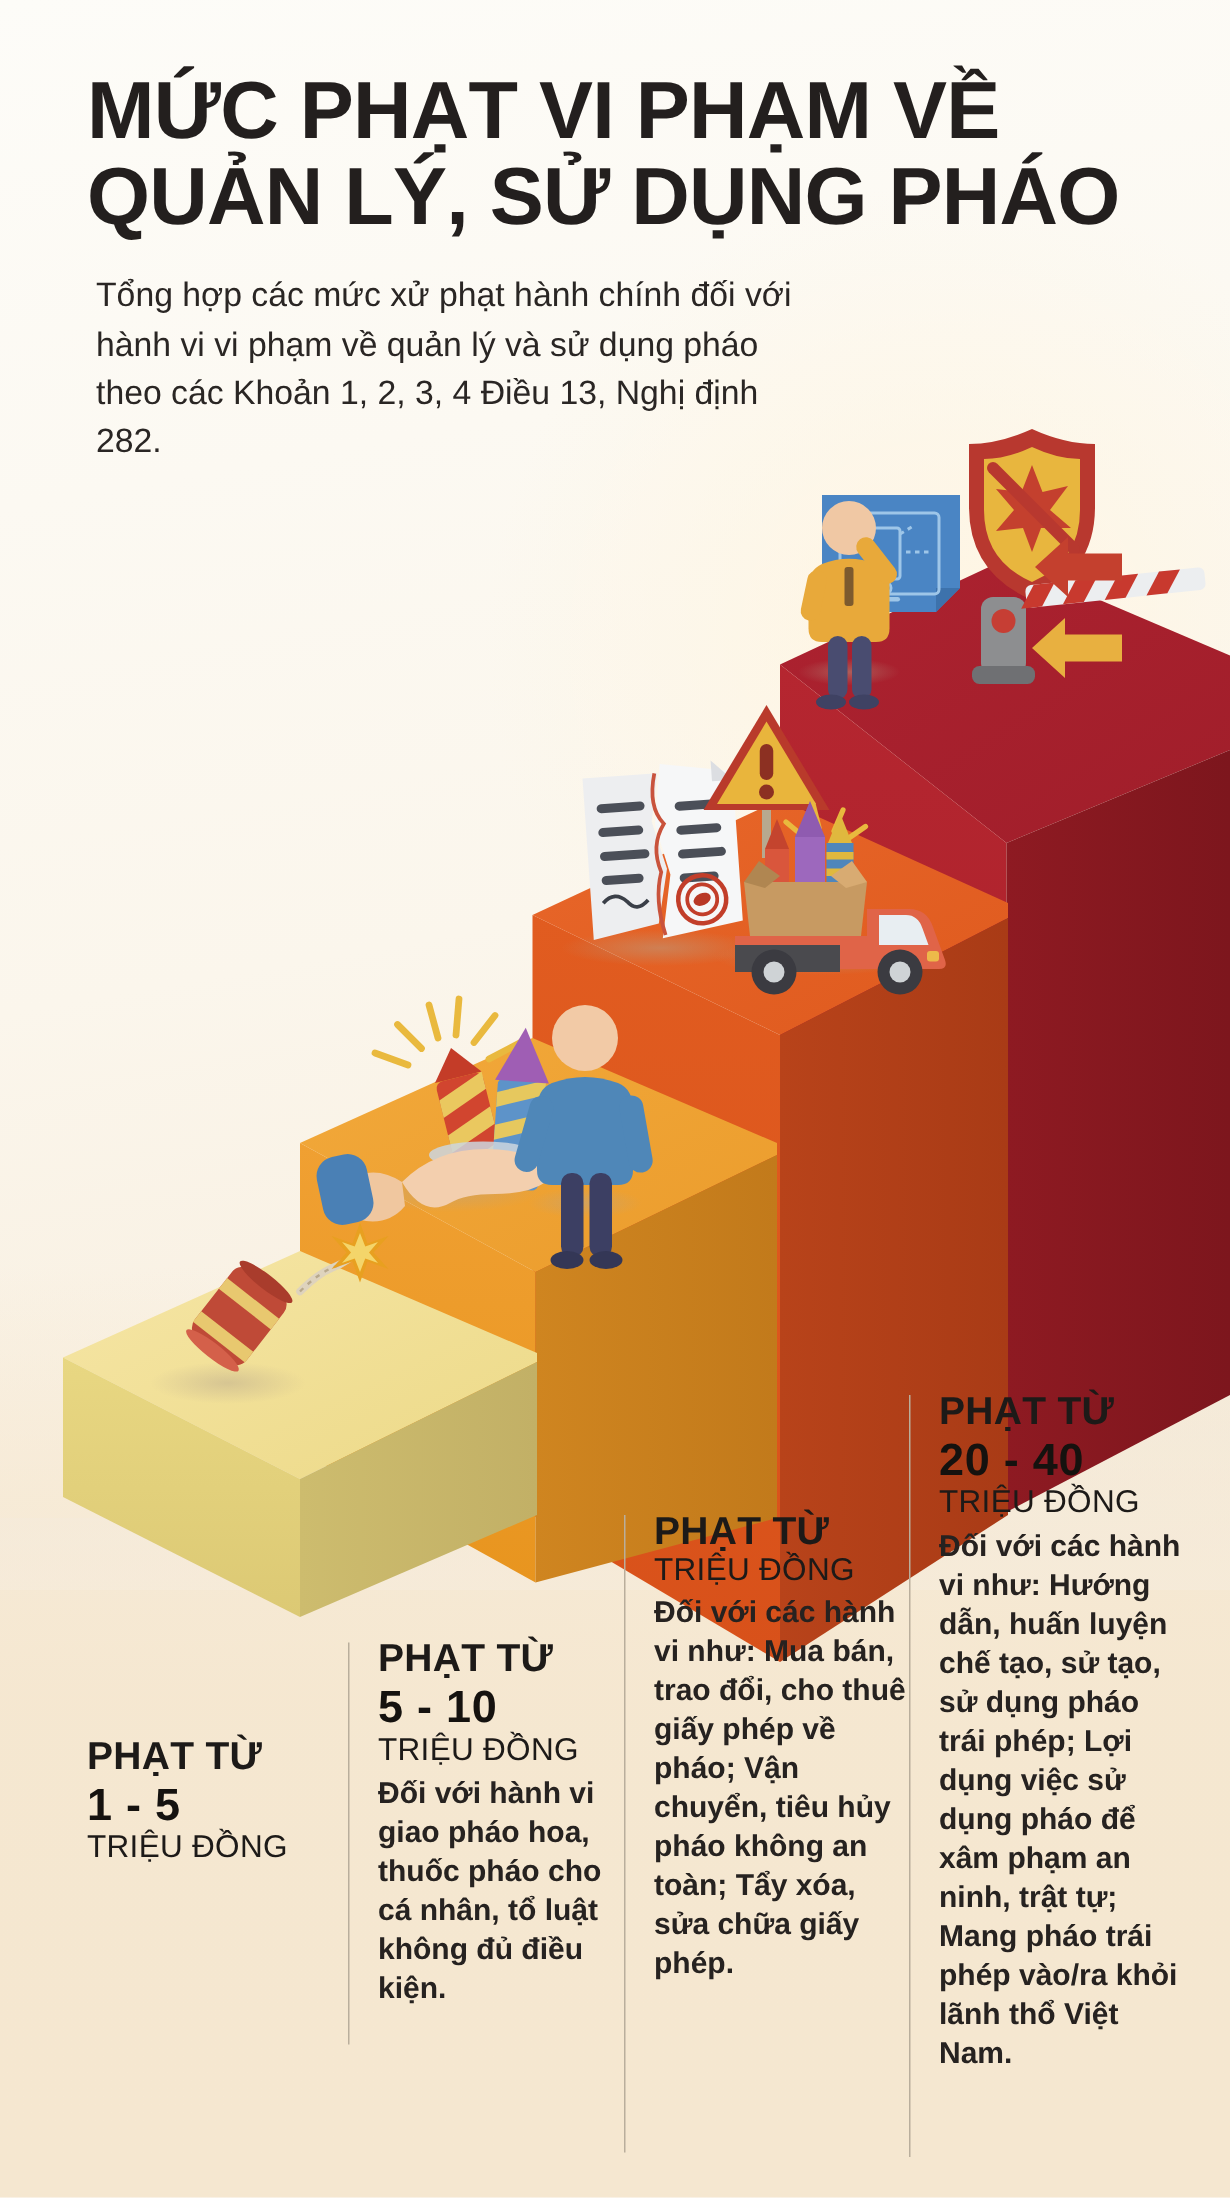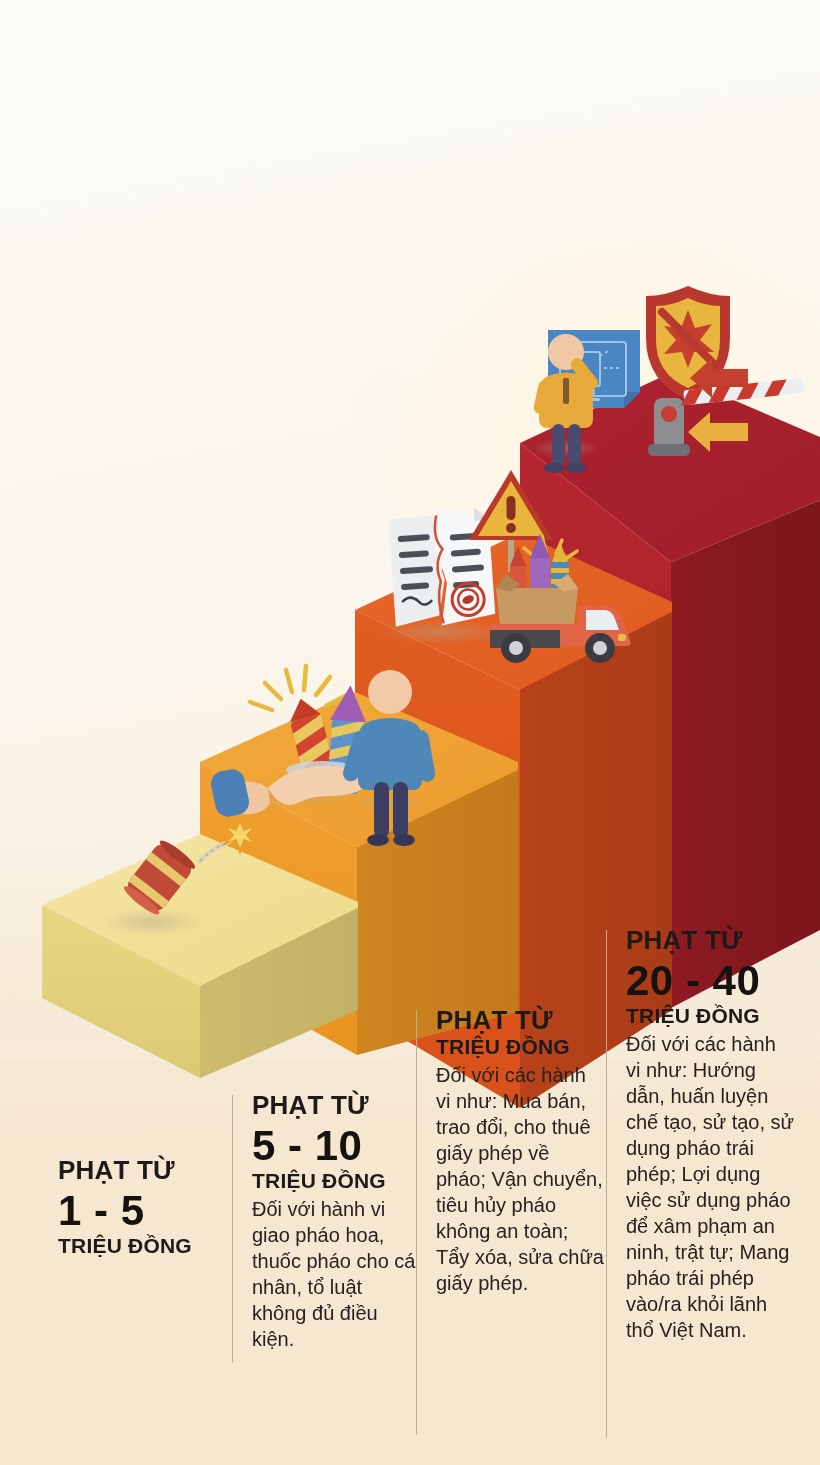--- a/index.html
+++ b/index.html
@@ -48,43 +48,50 @@
   .cap{position:absolute;width:168px;}
   .cap .divider{
     position:absolute;left:-20px;top:4px;width:1px;
     background:#b9ae9c;
   }
   .cap .lead{
     font-size:26px;font-weight:700;color:#1d1a18;letter-spacing:.2px;line-height:1.1;
     margin:0;
   }
   .cap .amount{
-    font-size:42px;font-weight:700;color:#15120f;letter-spacing:.5px;line-height:1.12;
+    font-size:30px;font-weight:700;color:#15120f;letter-spacing:.5px;line-height:1.12;
     margin:2px 0 0 0;white-space:nowrap;
   }
   .cap .unit{
-    font-size:21px;font-weight:700;color:#1d1a18;letter-spacing:.2px;line-height:1.12;
+    font-size:21px;font-weight:400;color:#1d1a18;letter-spacing:.2px;line-height:1.12;
     margin:0 0 4px 0;
   }
   .cap .desc{
-    font-size:20px;font-weight:400;color:#262220;line-height:1.30;margin:0;
+    font-size:20px;font-weight:700;color:#262220;line-height:1.30;margin:0;
   }
   .cap1{left:58px;top:1156px;}
   .cap2{left:252px;top:1091px;}
   .cap3{left:436px;top:1006px;}
   .cap4{left:626px;top:926px;}
 </style>
 </head>
 <body>
 
 <div id="page">
 
   <div class="bg-glow"></div>
   <div class="bg-warm"></div>
 
+  <div class="header">
+    <h1 class="title">
+      <span class="l1">MỨC PHẠT VI PHẠM VỀ</span>
+      <span class="l2">QUẢN LÝ, SỬ DỤNG PHÁO</span>
+    </h1>
+    <p class="subtitle">Tổng hợp các mức xử phạt hành chính đối với hành vi vi phạm về quản lý và sử dụng pháo theo các Khoản 1, 2, 3, 4 Điều 13, Nghị định 282.</p>
+  </div>
 
   <div class="stage">
   <svg width="820" height="1465" viewBox="0 0 820 1465" xmlns="http://www.w3.org/2000/svg">
     <defs>
       <linearGradient id="g1top" x1="0" y1="0" x2="1" y2="1">
         <stop offset="0" stop-color="#f6e6a6"></stop>
             <stop offset="1" stop-color="#ecd987"></stop>
       </linearGradient>
       <linearGradient id="g1front" x1="0" y1="0" x2="0" y2="1">
         <stop offset="0" stop-color="#e8d782"></stop>

